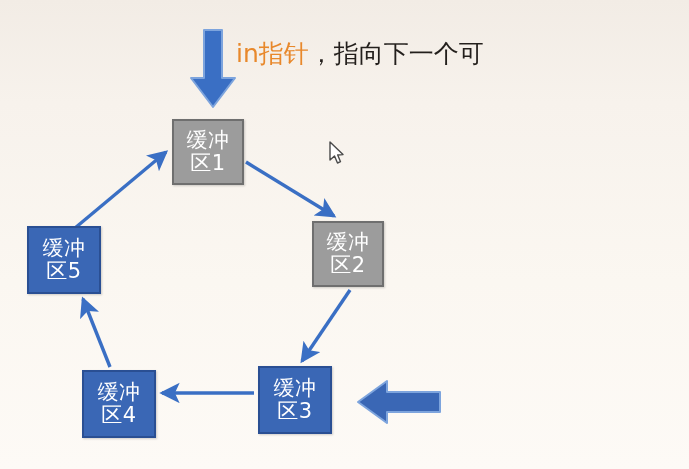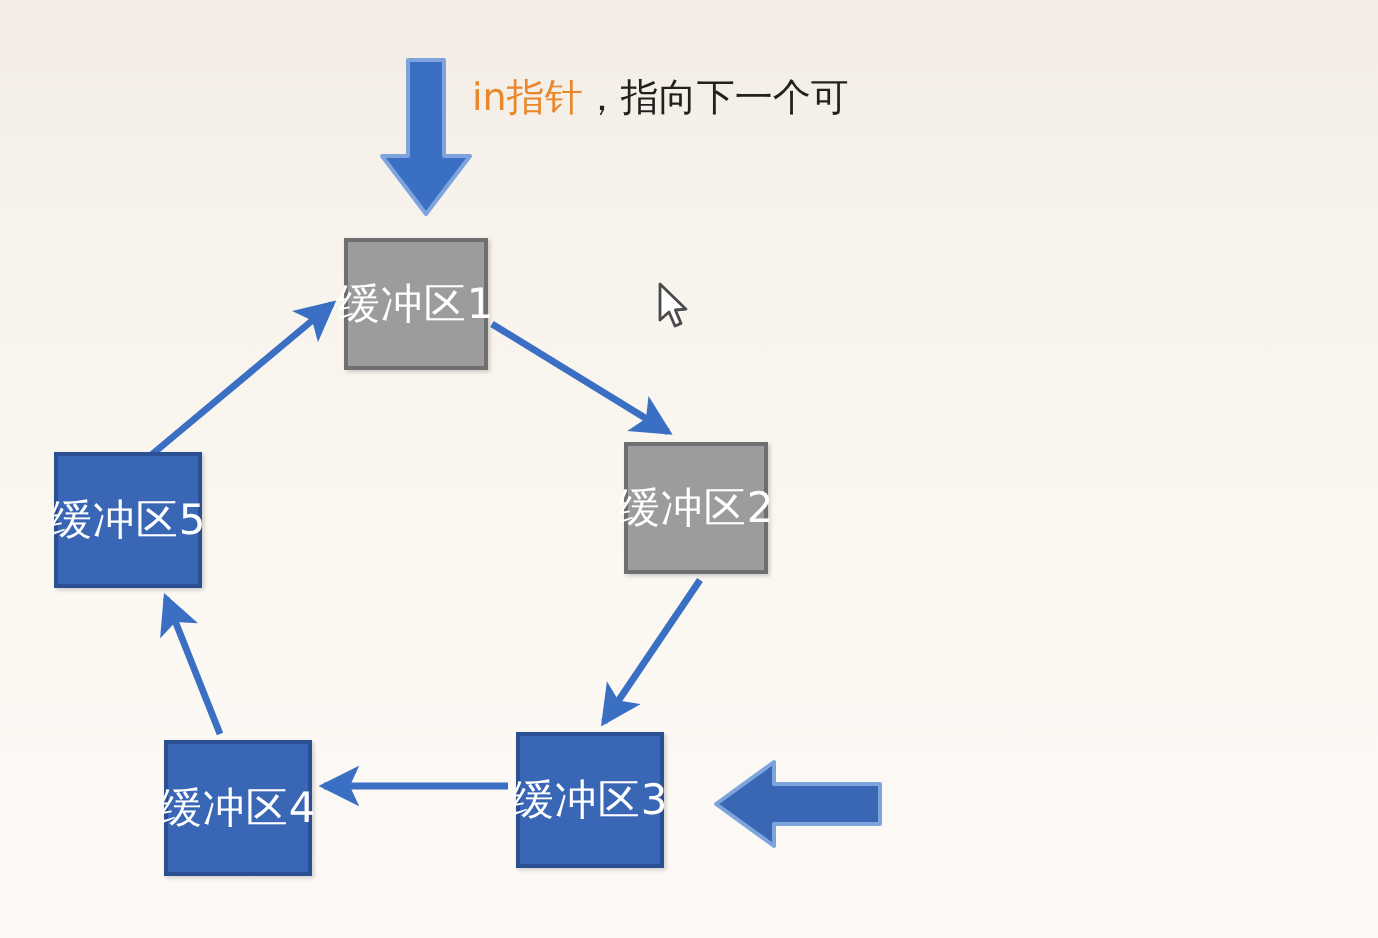--- a/index.html
+++ b/index.html
@@ -15,21 +15,21 @@
     width: 689px;
     height: 469px;
     overflow: hidden;
     background: linear-gradient(to bottom, #f2ece5 0%, #f7f2ec 22%, #fbf7f1 60%, #fdfaf6 100%);
   }
   
   .buffer {
     position: absolute;
     box-sizing: border-box;
     display: flex;
-    flex-direction: row;
+    flex-direction: column;
     align-items: center;
     justify-content: center;
     color: #ffffff;
     font-size: 21px;
     line-height: 1.08;
     letter-spacing: 0.5px;
     font-family: "DejaVu Sans", "Liberation Sans", sans-serif;
     z-index: 5;
   }
   .buffer .l1, .buffer .l2 {
@@ -57,21 +57,21 @@
   
   .blockarrow {
     position: absolute;
     z-index: 6;
   }
   
   .annot {
     position: absolute;
     z-index: 7;
     color: #231f1c;
-    font-size: 19px;
+    font-size: 25px;
     line-height: 1.45;
     font-family: "DejaVu Sans", "Liberation Sans", sans-serif;
     white-space: nowrap;
   }
   .annot .hl { color: #e8882b; }
   .annot .ln { display: block; }
   #annot-in { left: 236px; top: 36px; }
   #annot-out { left: 452px; top: 368px; }
   
   #cursor {

